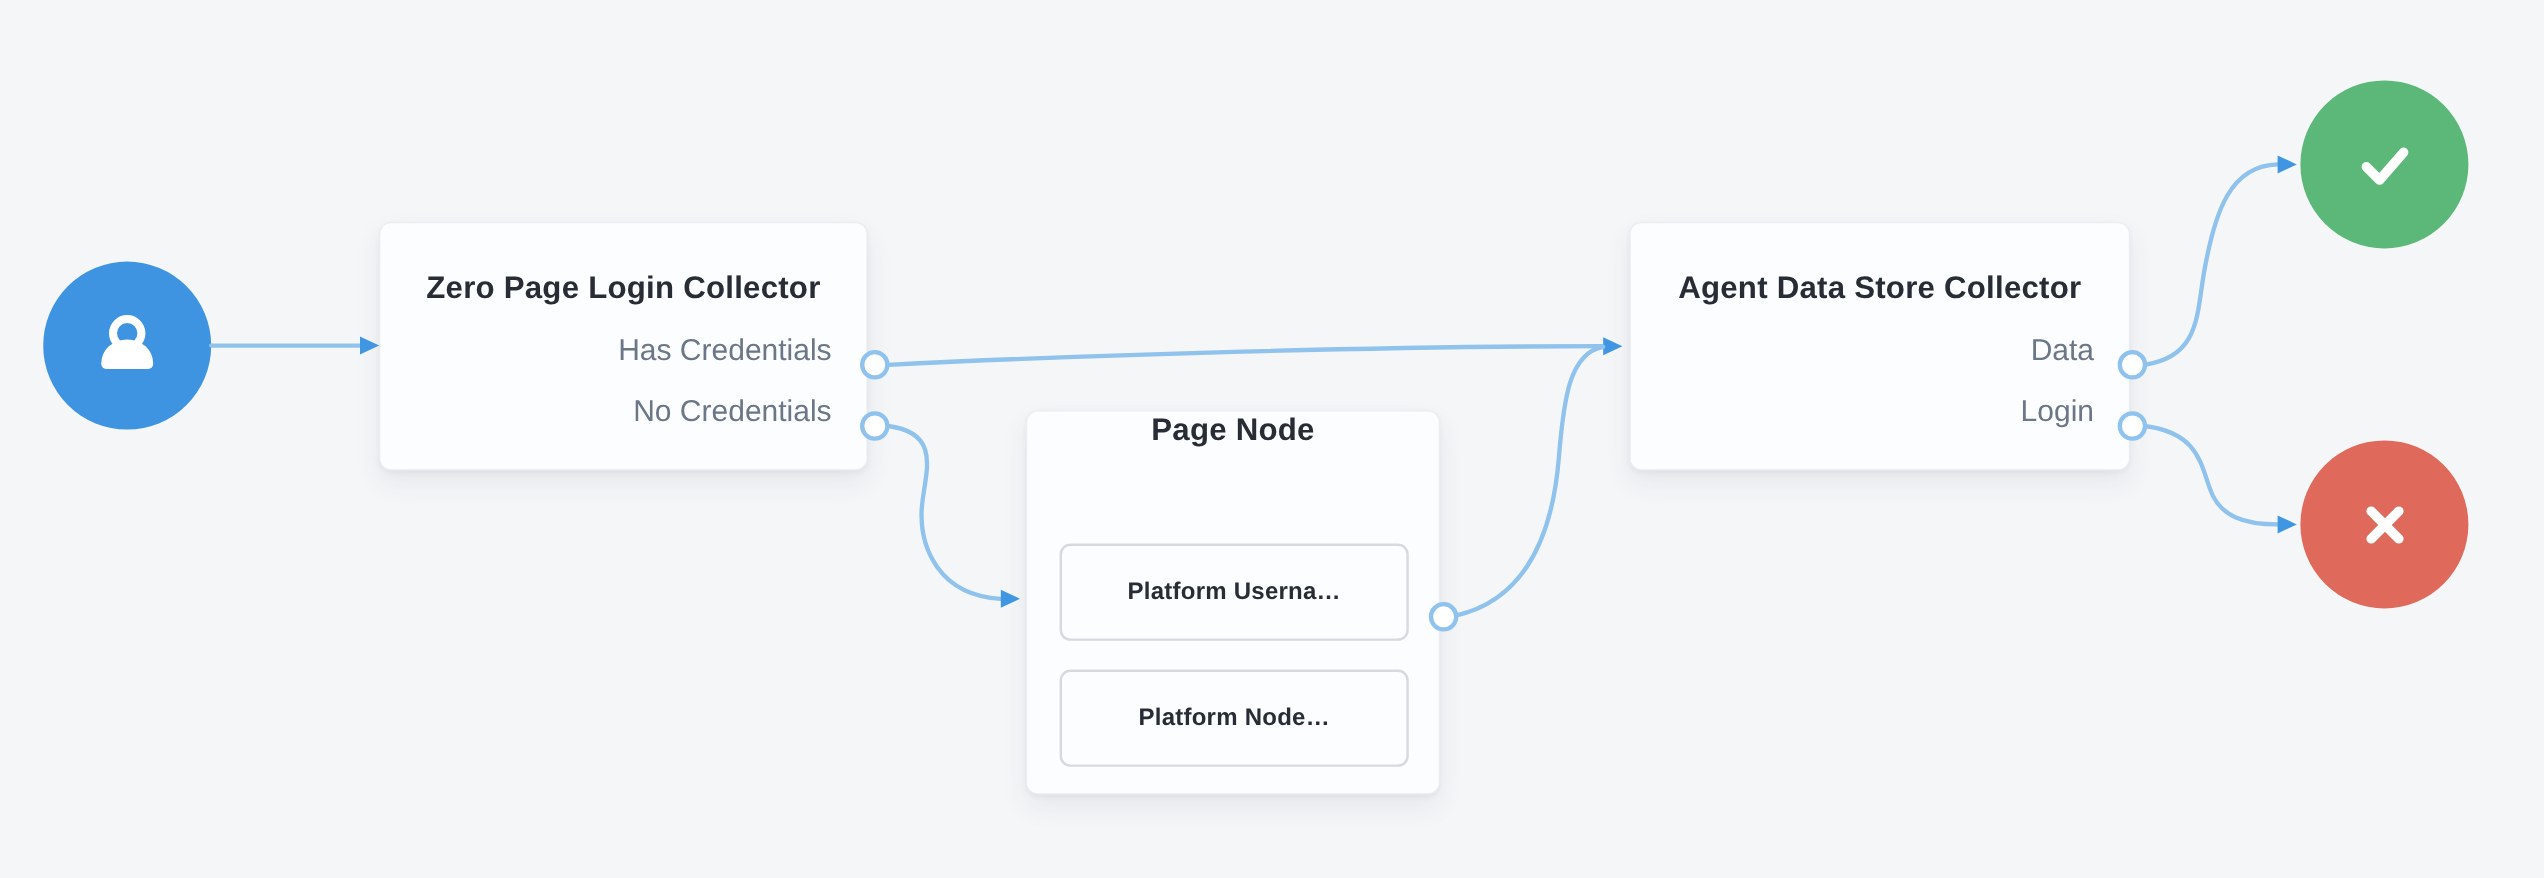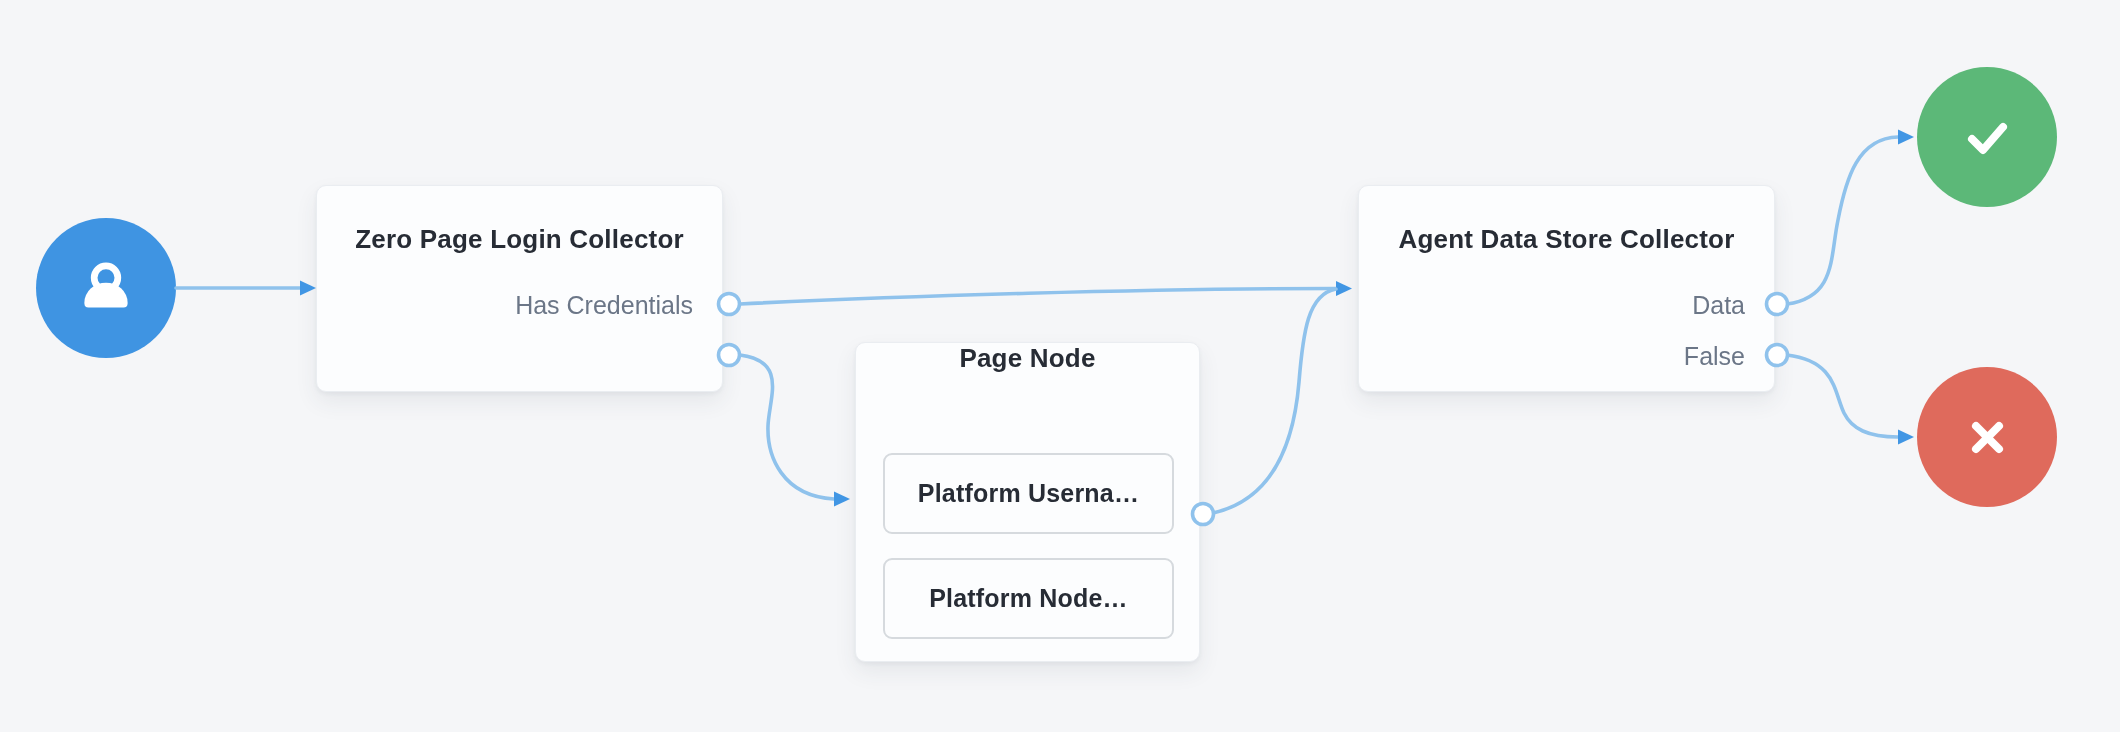--- a/index.html
+++ b/index.html
@@ -45,37 +45,37 @@
     border-radius:10px;
     box-shadow:0 2px 4px rgba(45,62,80,.05),0 10px 22px rgba(45,62,80,.08);
   }
   .node-title{
     text-align:center;
     font-size:26px;line-height:30px;font-weight:700;
     color:var(--title_text);
     letter-spacing:.2px;
   }
   .zero-node .node-title,.decision-node .node-title{margin-top:38px;}
-  .node-outputs{margin-top:33px;}
+  .node-outputs{margin-top:20px;}
   .node-output{
     height:36px;line-height:36px;
     margin-bottom:15px;
     text-align:right;
     padding-right:29px;
     font-size:25px;
     color:var(--label_text);
   }
   .page-node .node-title{}
   .page-field{
     position:absolute;left:27px;width:291px;height:81px;
     background:var(--node_bg);
     border:2px solid var(--field_border);
     border-radius:9px;
     display:flex;align-items:center;justify-content:center;
-    font-size:25px;font-weight:700;color:var(--title_text);
+    font-size:20px;font-weight:700;color:var(--title_text);
     letter-spacing:.2px;
   }
   .field-1{top:110px;}
   .field-2{top:215px;}
   .circle-node{
     position:absolute;z-index:2;
     width:140px;height:140px;border-radius:50%;
     display:flex;align-items:center;justify-content:center;
   }
   .start-node{background:var(--start_fill);}
@@ -94,34 +94,35 @@
         <circle cx="35" cy="25" r="11.5" fill="none" stroke="#ffffff" stroke-width="6.5"></circle>
         <path d="M14,49 a21,19 0 0 1 42,0 v1 a4,4 0 0 1 -4,4 h-34 a4,4 0 0 1 -4,-4 z" fill="#ffffff"></path>
       </svg>
     </span>
   </div>
 
   <div class="flow-node zero-node" style="left:316px;top:185px;width:407px;height:207px;">
     <div class="node-title">Zero Page Login Collector</div>
     <div class="node-outputs">
       <div class="node-output">Has Credentials</div>
+      <div class="node-output">No Credentials</div>
     </div>
   </div>
 
   <div class="flow-node page-node" style="left:855px;top:342px;width:345px;height:320px;">
     <div class="node-title">Page Node</div>
     <div class="page-field field-1">Platform Userna…</div>
     <div class="page-field field-2">Platform Node…</div>
   </div>
 
   <div class="flow-node decision-node" style="left:1358px;top:185px;width:417px;height:207px;">
     <div class="node-title">Agent Data Store Collector</div>
     <div class="node-outputs">
       <div class="node-output">Data</div>
-      <div class="node-output">False</div>
+      <div class="node-output">Login</div>
     </div>
   </div>
 
   <div class="circle-node success-node" style="left:1917px;top:67px;">
     <span>
       <svg width="70" height="70" viewBox="0 0 70 70">
         <polyline points="20,37 31,48 51,25" fill="none" stroke="#ffffff" stroke-width="8" stroke-linecap="round" stroke-linejoin="round"></polyline>
       </svg>
     </span>
   </div>

